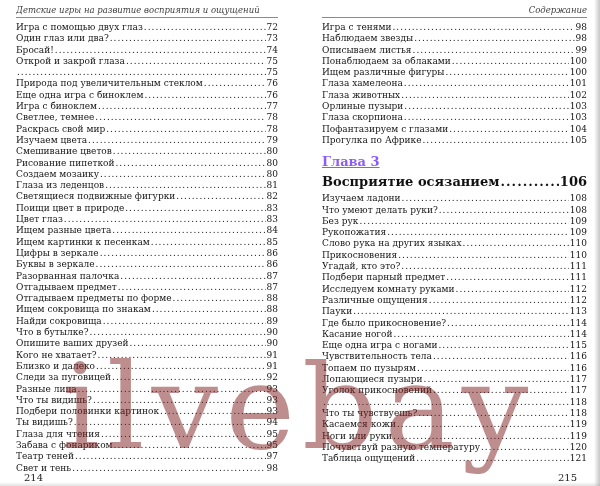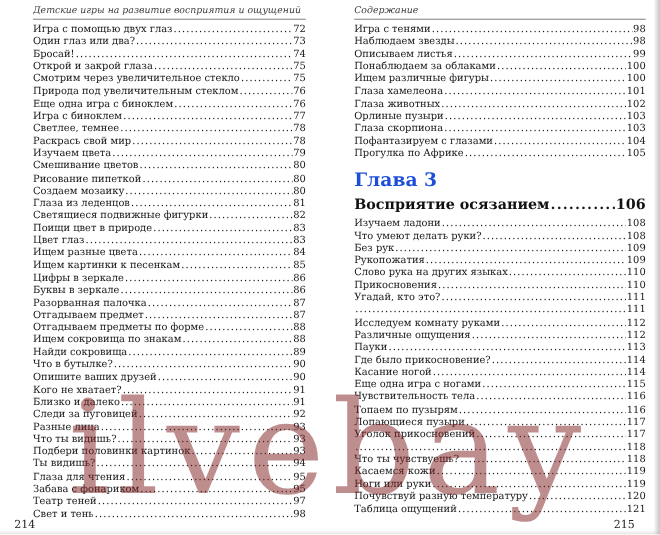--- a/index.html
+++ b/index.html
@@ -9,34 +9,34 @@
     font-family: "DejaVu Serif", "Liberation Serif", serif;
     color: #1a1a1a;
     overflow: hidden;
     position: relative;
   }
   .spread { display: flex; width: 600px; height: 486px; position: relative; }
   .page {
     width: 300px; box-sizing: border-box; position: relative;
     padding-top: 5px;
   }
-  .page.left  { padding-left: 30px; padding-right: 22px; }
+  .page.left  { padding-left: 16px; padding-right: 22px; }
   .page.right { padding-left: 22px; padding-right: 13px; }
 
   .page-header {
     font-style: italic;
     font-size: 8.5px;
     color: #3d3d3d;
     border-bottom: 1px solid #8a8a8a;
     padding-bottom: 2px;
     margin-bottom: 4px;
     white-space: nowrap;
     overflow: hidden;
   }
-  .page.right .page-header { }
+  .page.right .page-header { text-align: right; }
 
   .toc-row {
     display: flex;
     align-items: baseline;
     font-size: 9px;
     line-height: 11.3px;
     color: #161616;
   }
   .toc-title { white-space: nowrap; }
   .leader {
@@ -48,41 +48,42 @@
   }
   .leader::after {
     content: "....................................................................................";
     letter-spacing: 1px;
     color: #161616;
   }
   .toc-page { white-space: nowrap; }
 
   .chapter-label {
     font-weight: bold;
-    font-size: 17px;
+    font-size: 13px;
     margin: 8px 0 5px 0;
-    color: #1d4ed8;
+    color: #8b5cf6;
+    text-decoration: underline;
   }
   .chapter-title-row {
     display: flex;
     align-items: baseline;
     font-weight: bold;
     font-size: 13px;
     margin-bottom: 4px;
     color: #111;
   }
   .chapter-title-row .leader::after { font-weight: bold; }
 
   .page-footer {
     position: absolute;
     bottom: 3px;
     font-size: 10px;
     color: #222;
   }
-  .page.left  .page-footer { left: 13px; }
+  .page.left  .page-footer { left: 24px; }
   .page.right .page-footer { right: 23px; }
 
   .watermark {
     position: absolute;
     left: 62px;
     top: 348px;
     font-family: "DejaVu Serif", serif;
     font-size: 118px;
     line-height: 1;
     letter-spacing: 7px;
@@ -132,21 +133,20 @@
           <span class="toc-page">74</span>
         </div>
 
         <div class="toc-row">
           <span class="toc-title">Открой и закрой глаза</span>
           <span class="leader"></span>
           <span class="toc-page">75</span>
         </div>
 
         <div class="toc-row">
-          <span class="toc-title">Смотрим через увеличительное стекло</span>
           <span class="leader"></span>
           <span class="toc-page">75</span>
         </div>
 
         <div class="toc-row">
           <span class="toc-title">Природа под увеличительным стеклом</span>
           <span class="leader"></span>
           <span class="toc-page">76</span>
         </div>
 
@@ -477,20 +477,21 @@
           <span class="toc-page">110</span>
         </div>
 
         <div class="toc-row">
           <span class="toc-title">Угадай, кто это?</span>
           <span class="leader"></span>
           <span class="toc-page">111</span>
         </div>
 
         <div class="toc-row">
+          <span class="toc-title">Подбери парный предмет</span>
           <span class="leader"></span>
           <span class="toc-page">111</span>
         </div>
 
         <div class="toc-row">
           <span class="toc-title">Исследуем комнату руками</span>
           <span class="leader"></span>
           <span class="toc-page">112</span>
         </div>
 

